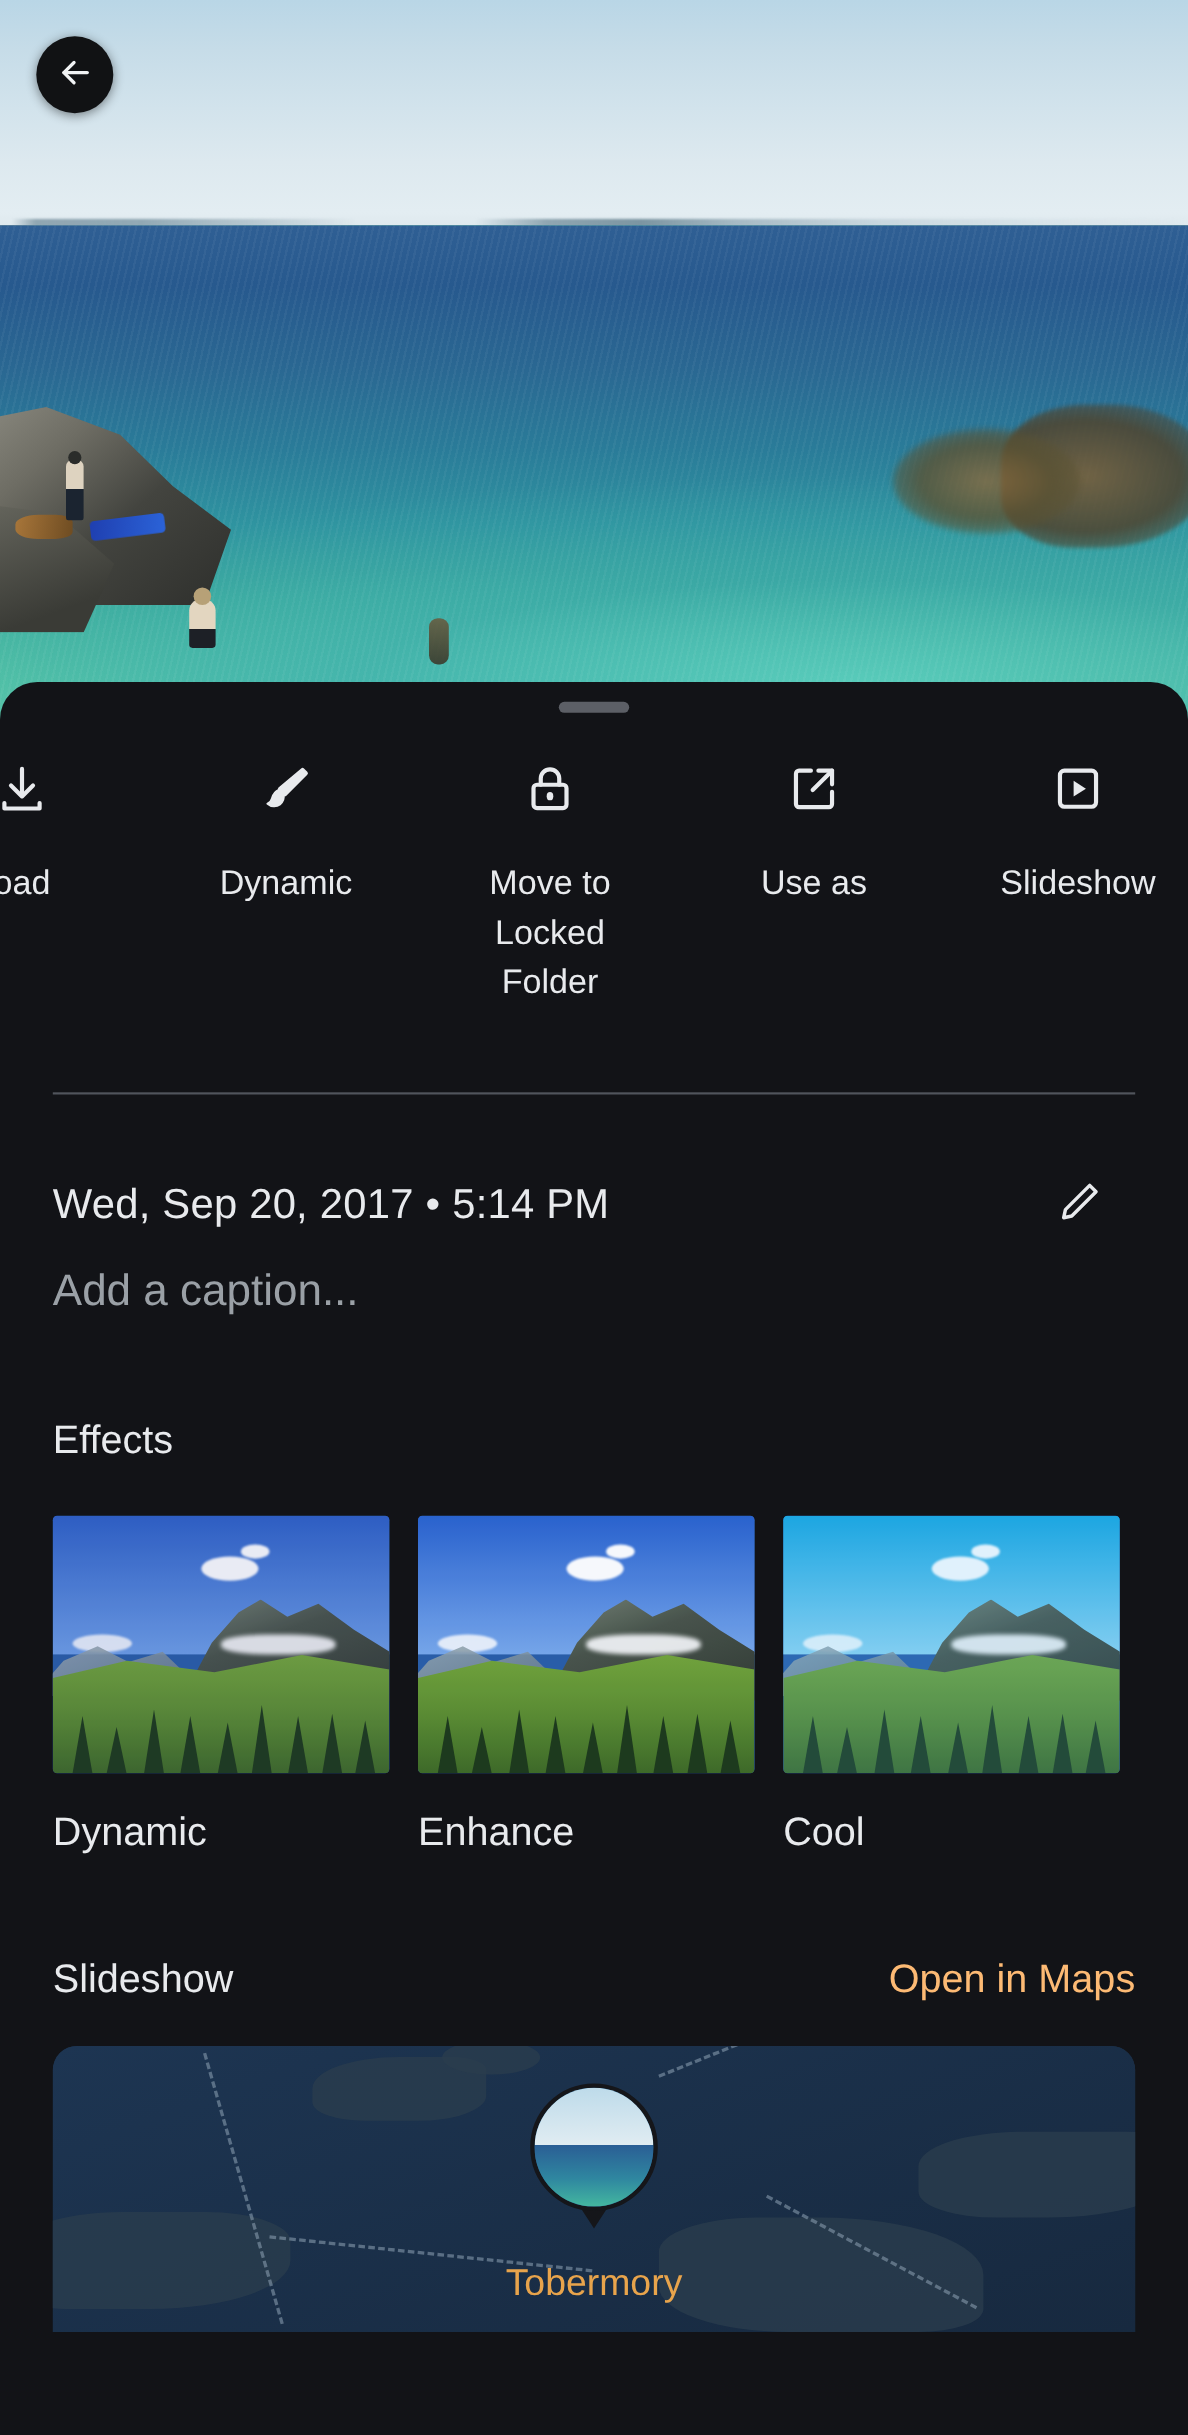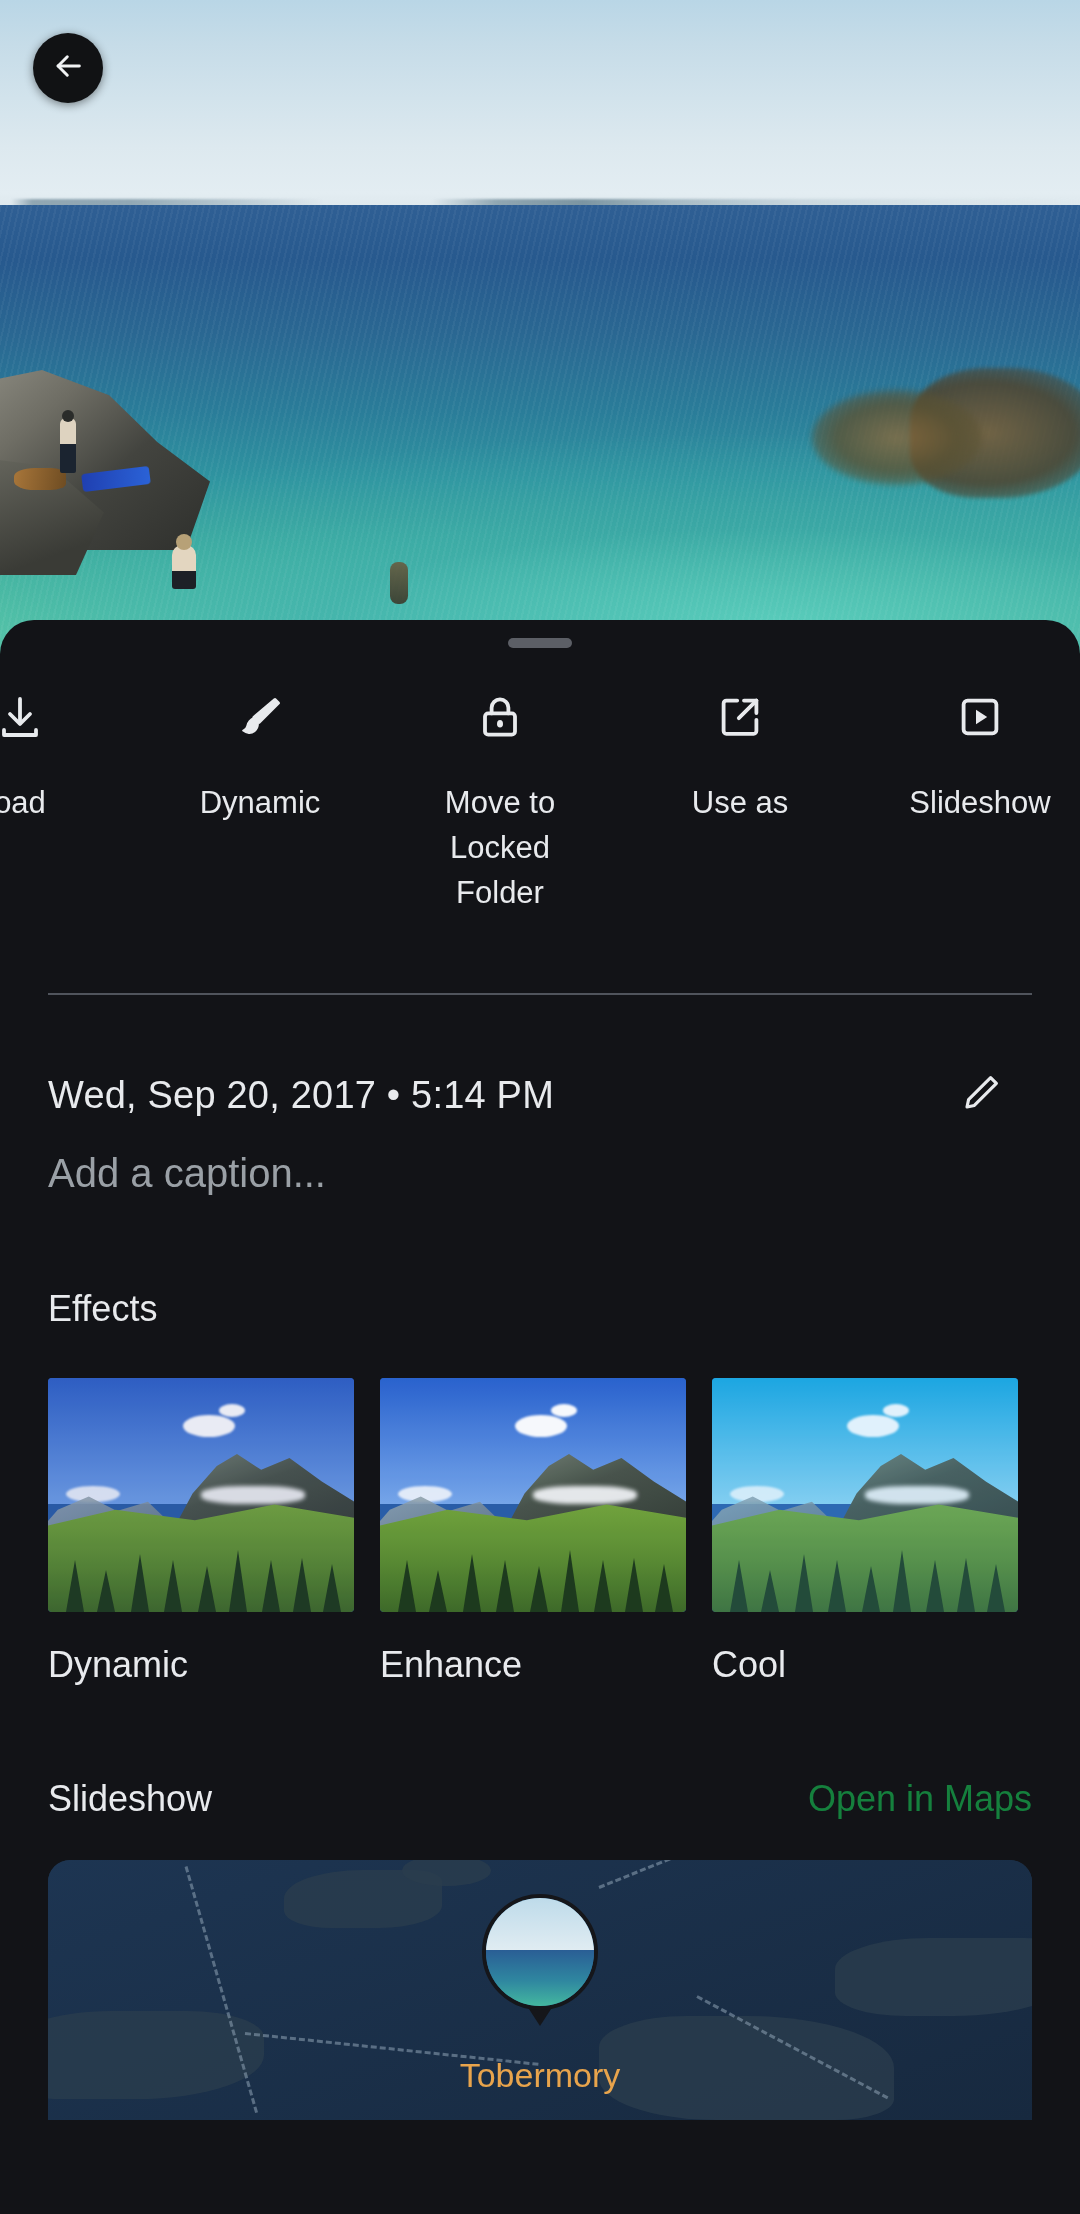--- a/index.html
+++ b/index.html
@@ -138,21 +138,21 @@
     padding:28px 48px 0 48px; color:#9aa0a6; font-size:40px; font-weight:400;
     cursor:text;
   }
 
   
   .section-head {
     display:flex; align-items:center; justify-content:space-between;
     padding:92px 48px 0 48px;
   }
   .section-title { color:#e8eaed; font-size:36px; font-weight:500; }
-  .section-action { color:#15803d; font-size:36px; font-weight:500; cursor:pointer;text-align:right; }
+  .section-action { color:#fdba74; font-size:36px; font-weight:500; cursor:pointer;text-align:right; }
 
   .effects-row {
     display:flex; gap:26px; padding:48px 0 0 48px; overflow:hidden;
   }
   .effect { flex:0 0 auto; cursor:pointer; }
   .effect-thumb {
     width:306px; height:234px; border-radius:4px; overflow:hidden;
     position:relative; background:#2a5ea8;
   }
   .thumb-sky { position:absolute; inset:0 0 46% 0; }

